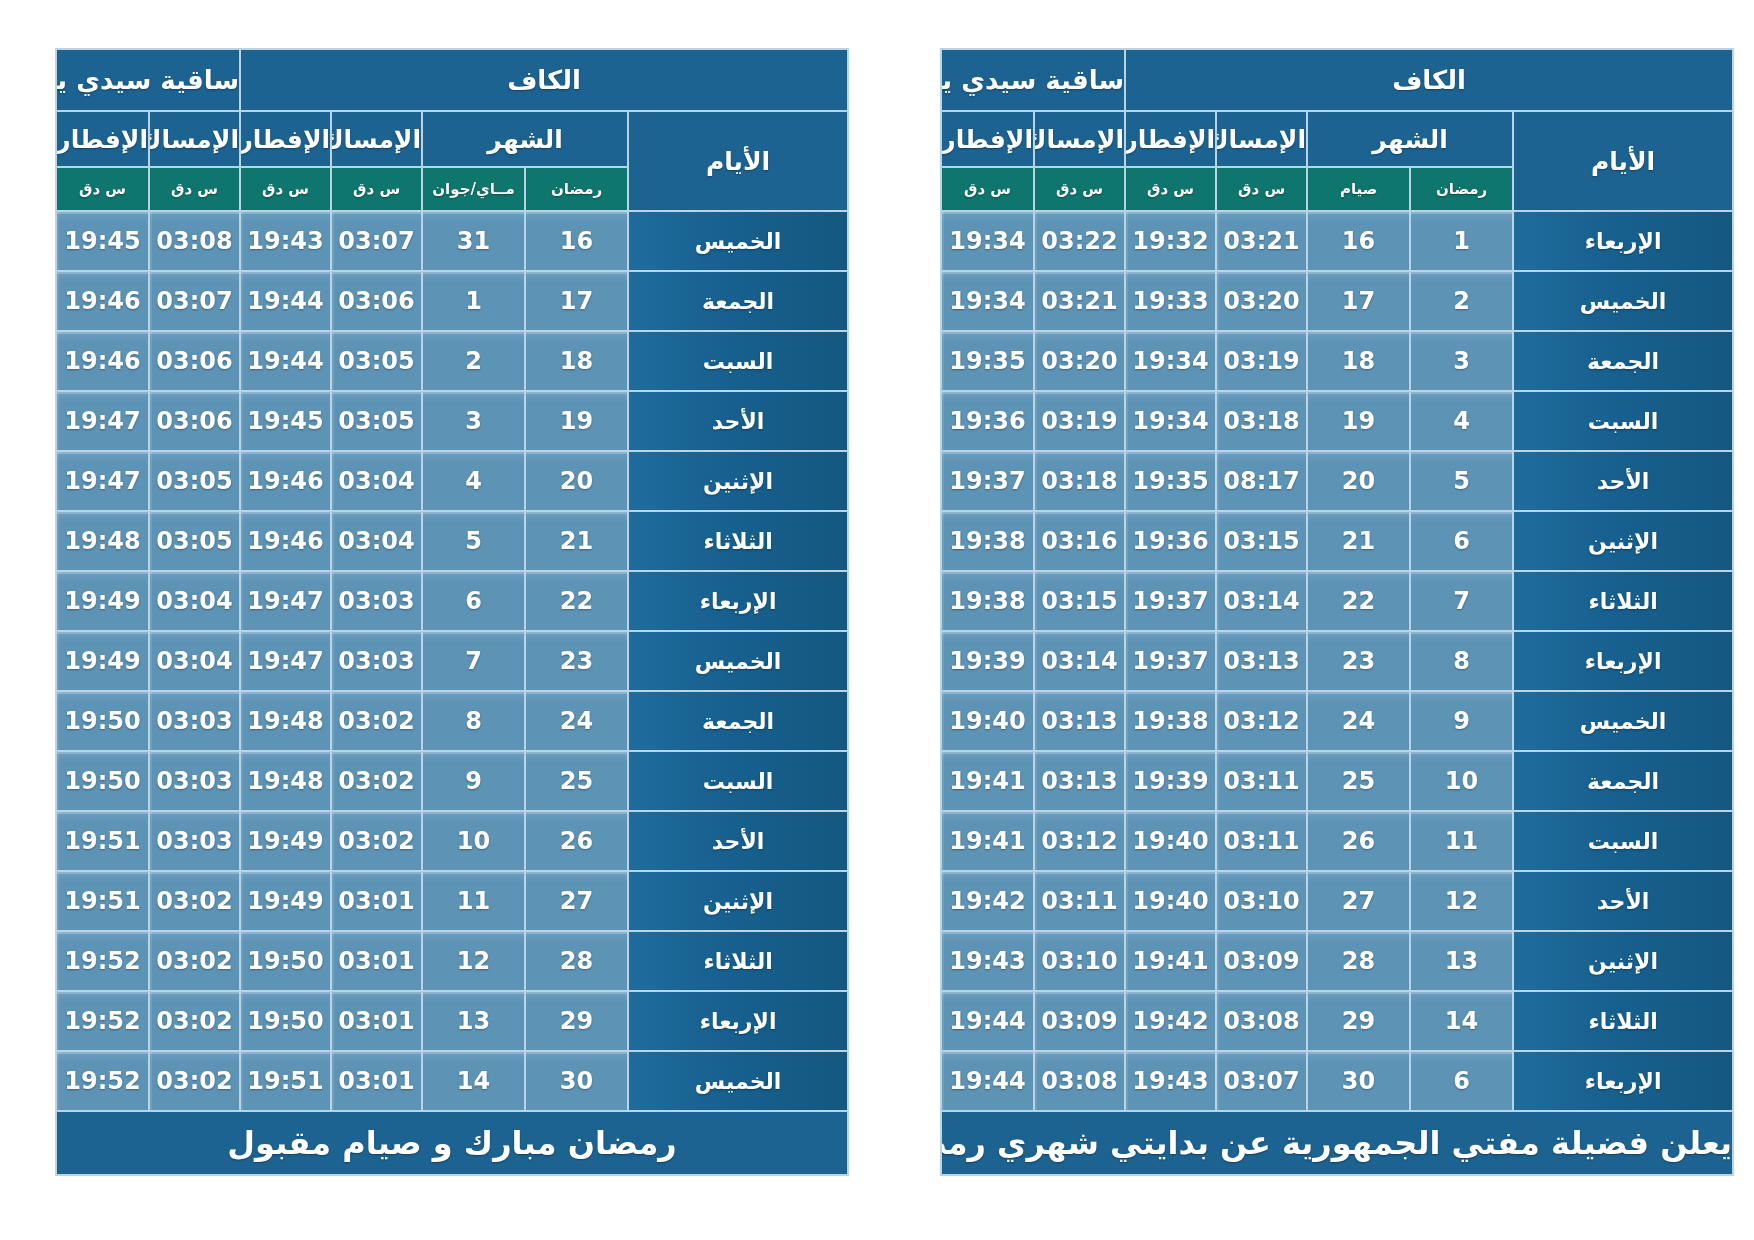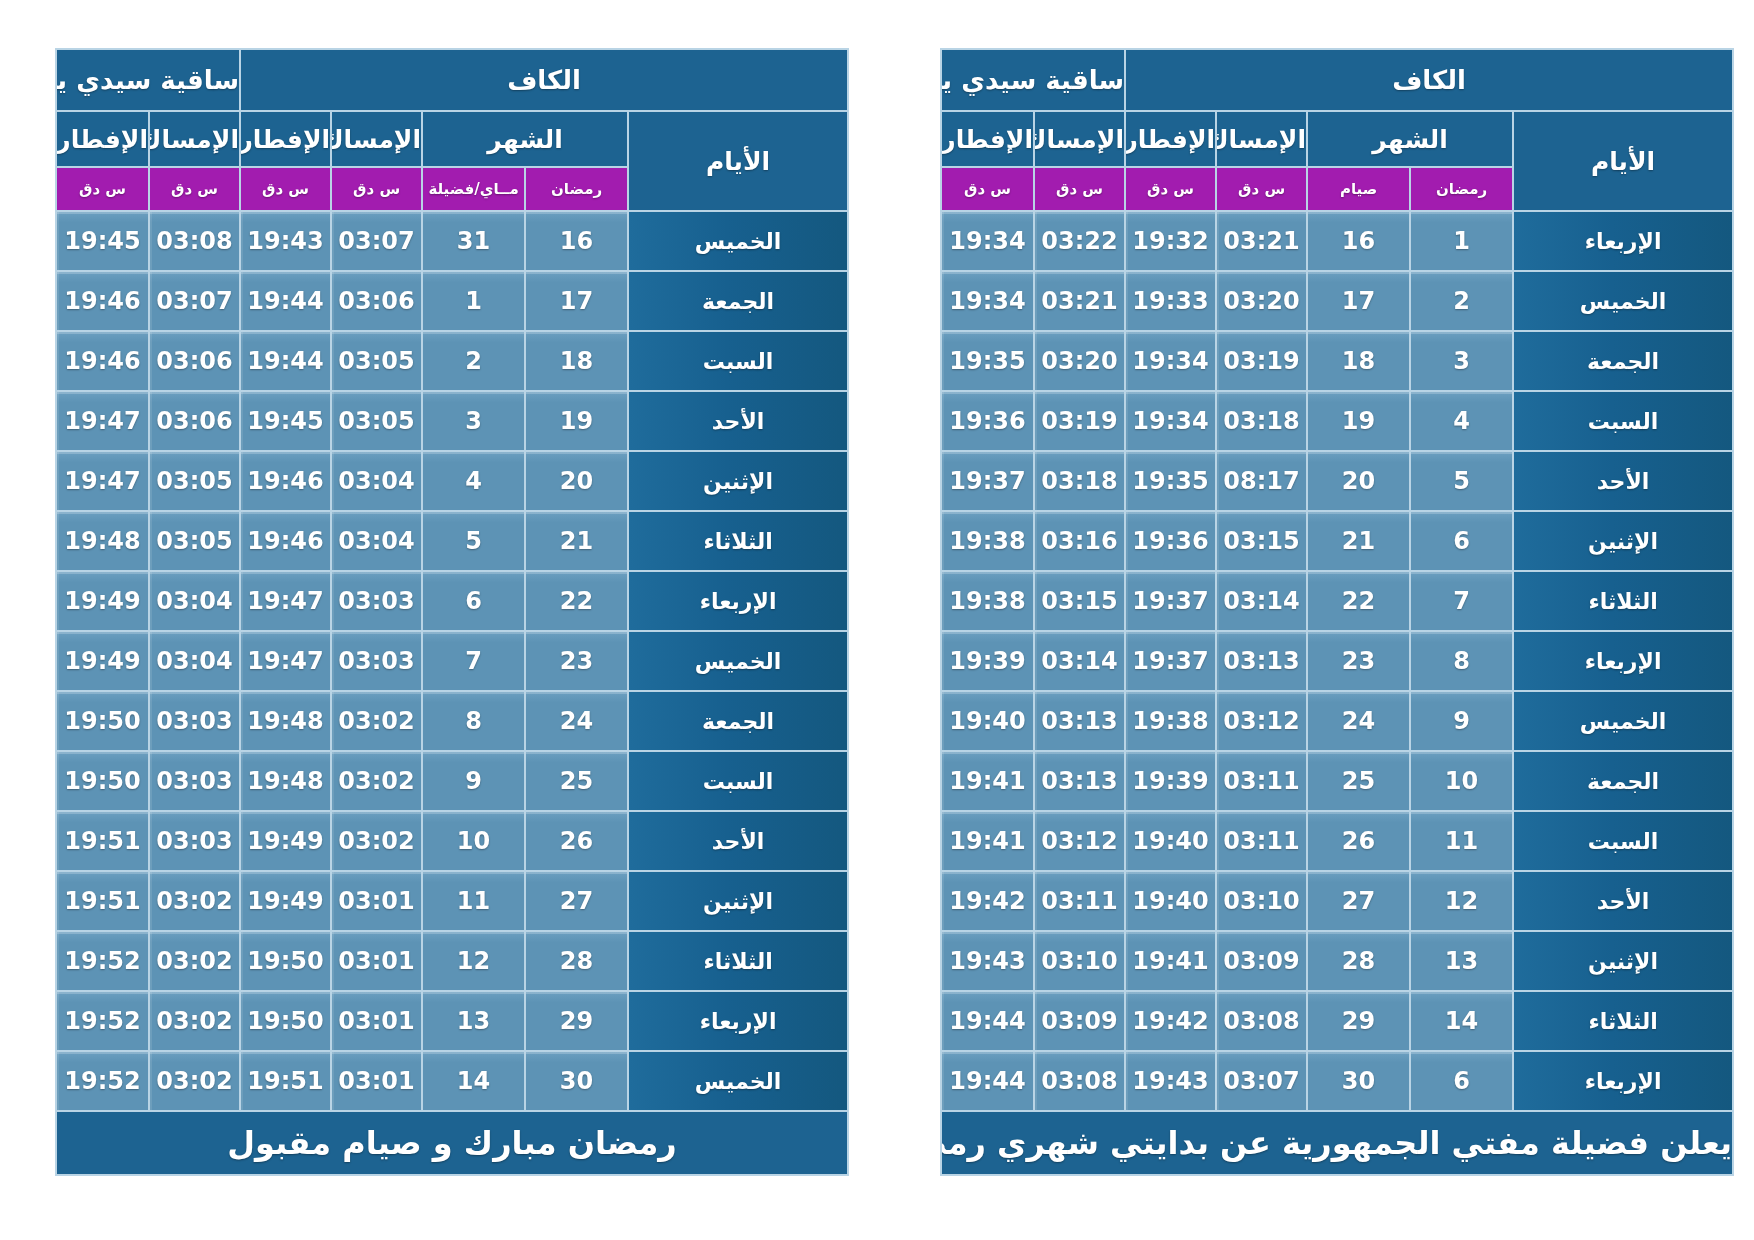--- a/index.html
+++ b/index.html
@@ -21,21 +21,21 @@
     padding:0;overflow:hidden;white-space:nowrap;
     text-shadow:0 1px 2px rgba(0,0,0,0.35);
   }
   tr.r-city th{
     background:#1d6391;font-size:26px;font-weight:bold;height:60px;
   }
   tr.r-labels th{
     background:#1d6391;font-size:25px;font-weight:bold;height:54px;
   }
   tr.r-units th{
-    background:#a21caf;font-size:15px;font-weight:bold;height:42px;letter-spacing:4px;margin-top:10px;
+    background:#0f766e;font-size:15px;font-weight:bold;height:42px;letter-spacing:4px;margin-top:10px;
   }
   th.days-h{background:#1d6391;font-size:26px;font-weight:bold;text-align:center;}
   td.c-time{
     background:linear-gradient(180deg,#6c9fc0 0%,#5d93b5 18%,#5d93b5 100%);
     font-size:24px;font-weight:bold;height:58px;
     box-shadow:inset 0 2px 0 rgba(255,255,255,0.22),inset 2px 0 0 rgba(255,255,255,0.10);
   }
   td.c-num{
     background:linear-gradient(180deg,#6c9fc0 0%,#5d93b5 18%,#5d93b5 100%);
     font-size:24px;font-weight:bold;height:58px;
@@ -72,21 +72,21 @@
       <tr class="r-labels">
         <th class="days-h" rowspan="2">الأيام</th>
         <th colspan="2">الشهر</th>
         <th>الإمساك</th>
         <th>الإفطار</th>
         <th>الإمساك</th>
         <th>الإفطار</th>
       </tr>
       <tr class="r-units">
         <th>رمضان</th>
-        <th>مــاي/فضيلة</th>
+        <th>مــاي/جوان</th>
         <th>س  دق</th>
         <th>س  دق</th>
         <th>س  دق</th>
         <th>س  دق</th>
       </tr>
     </thead>
     <tbody>
         <tr>
           <td class="c-day">الخميس</td>
           <td class="c-num">16</td>

